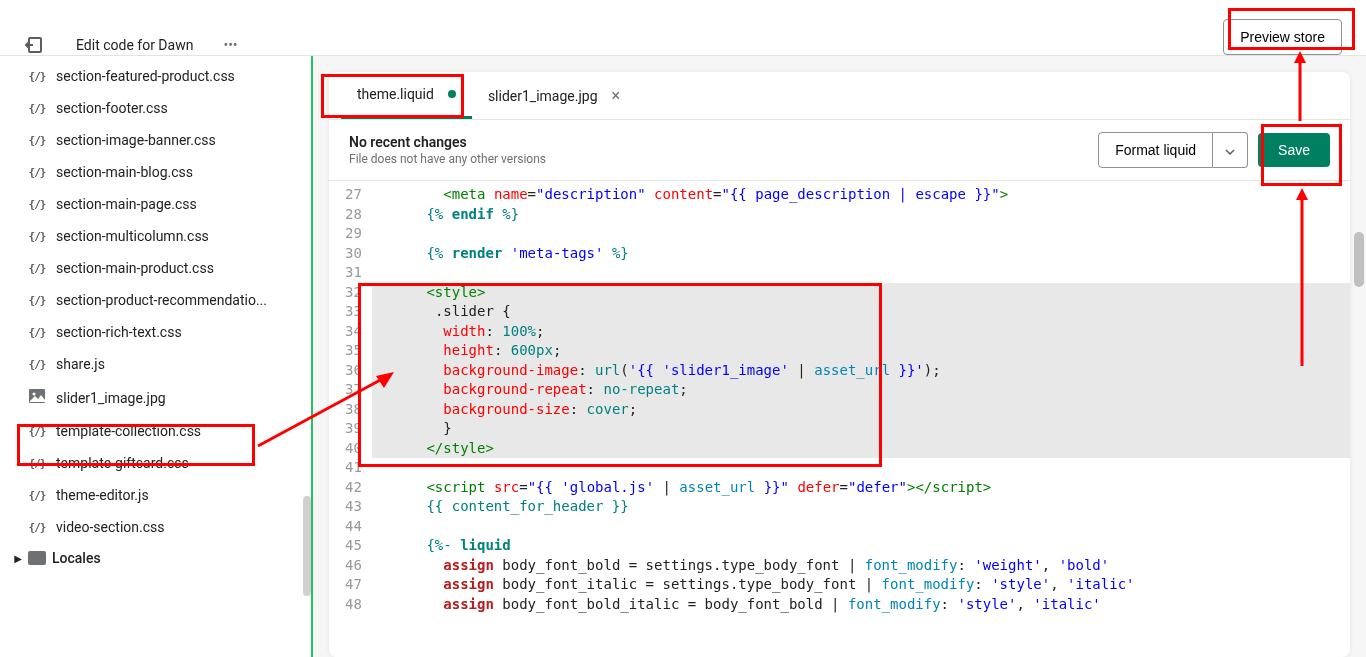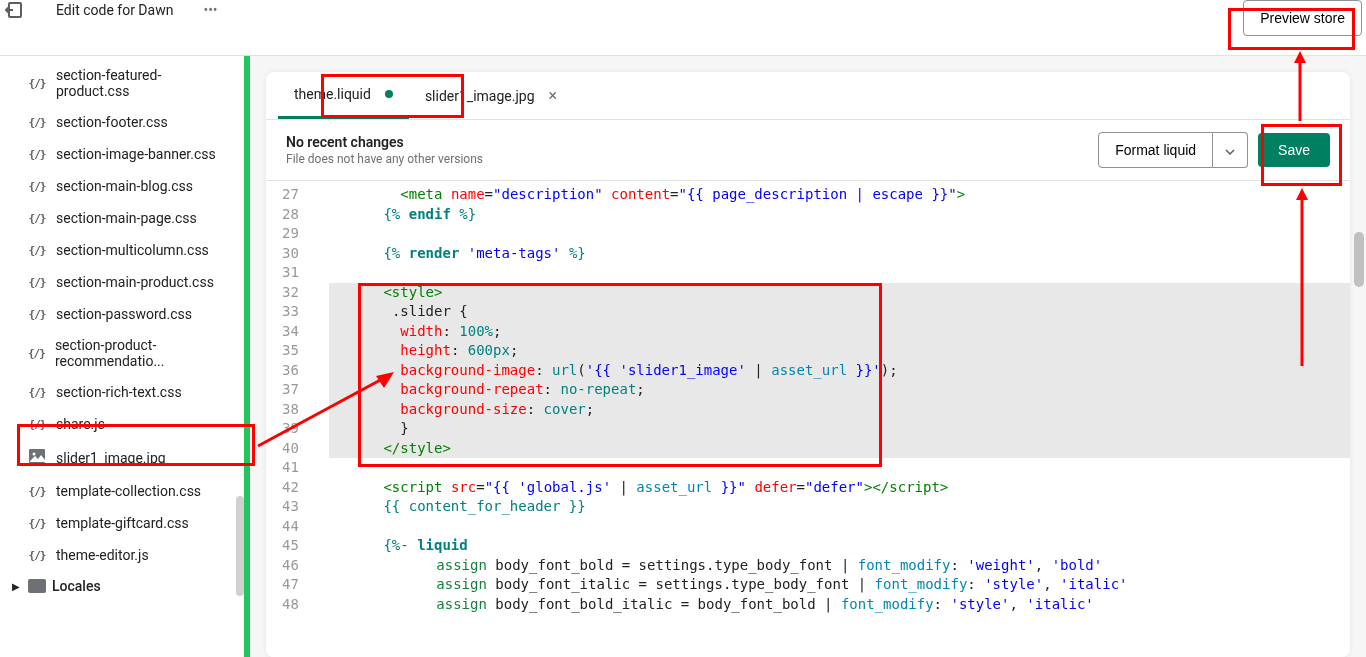--- a/index.html
+++ b/index.html
@@ -1,28 +1,28 @@
 <!DOCTYPE html>
 <html><head>
   <meta charset="utf-8">
   <style>
     * { margin: 0; padding: 0; box-sizing: border-box; }
     body { font-family: -apple-system, BlinkMacSystemFont, "Segoe UI", Roboto, sans-serif; font-size: 14px; color: #202223; background: #fff; }
     
-    .header { display: flex; align-items: flex-start; height: 56px; padding: 0 4px; border-bottom: 1px solid #e1e3e5; }
+    .header { display: flex; align-items: flex-end; height: 56px; padding: 0 24px; border-bottom: 1px solid #e1e3e5; }
     .header-left { display: flex; align-items: center; gap: 20px; }
     .exit-icon { width: 20px; height: 20px; cursor: pointer; }
     .header-title { font-size: 14px; margin-left: 12px; }
     .more-icon { width: 20px; cursor: pointer; color: #6d7175; margin-left: 10px; }
     .header-right { margin-left: auto; }
     .preview-btn { padding: 9px 16px; border: 1px solid #8c9196; border-radius: 4px; background: #fff; cursor: pointer; font-size: 14px; }
     
     .main { display: flex; height: calc(100vh - 56px); }
     
-    .sidebar { width: 250px; border-right: 6px solid #22c55e; overflow-y: auto; padding: 4px 0; position: relative; }
+    .sidebar { width: 313px; border-right: 2px solid #22c55e; overflow-y: auto; padding: 4px 0; position: relative; text-align: right; }
     .file-item { display: flex; align-items: center; padding: 7px 10px 7px 28px; cursor: pointer; font-size: 14px; gap: 10px; }
     .file-icon { width: 18px; height: 18px; display: flex; align-items: center; justify-content: center; color: #5c5f62; font-weight: bold; font-size: 11px; }
     .file-icon-braces::before { content: "{/}"; letter-spacing: -1px; font-family: monospace; }
     .folder-row { display: flex; align-items: center; padding: 7px 10px 7px 12px; cursor: pointer; gap: 6px; font-weight: 500; }
     .folder-caret { width: 10px; font-size: 10px; }
     .folder-icon { width: 18px; height: 14px; background: #6d7175; border-radius: 2px; }
     
     .editor-area { flex: 1; display: flex; flex-direction: column; background: #f6f6f7; padding: 16px 16px 0 16px; min-width: 0; }
     .editor-panel { background: #fff; border-radius: 8px; box-shadow: 0 0 5px rgba(0,0,0,0.08); display: flex; flex-direction: column; flex: 1; overflow: hidden; }
     
@@ -35,36 +35,36 @@
     .toolbar { display: flex; align-items: center; padding: 12px 20px; border-bottom: 1px solid #e1e3e5; }
     .toolbar-left { display: flex; flex-direction: column; gap: 2px; }
     .toolbar-title { font-weight: 600; font-size: 14px; }
     .toolbar-sub { font-size: 12px; color: #6d7175; }
     .toolbar-right { margin-left: auto; display: flex; gap: 10px; align-items: center; }
     .format-group { display: flex; }
     .format-btn { padding: 9px 16px; border: 1px solid #8c9196; border-radius: 4px 0 0 4px; background: #fff; cursor: pointer; font-size: 14px; }
     .format-dd { padding: 9px 12px; border: 1px solid #8c9196; border-left: none; border-radius: 0 4px 4px 0; background: #fff; cursor: pointer; }
     .save-btn { padding: 9px 20px; background: #008060; color: #fff; border: none; border-radius: 4px; cursor: pointer; font-size: 14px; font-weight: 500; }
     
-    .code-area { flex: 1; display: flex; font-family: "Consolas", "Monaco", monospace; font-size: 14px; overflow: auto; position: relative; line-height: 19.5px; gap: 20px; }
+    .code-area { flex: 1; display: flex; font-family: "Consolas", "Monaco", monospace; font-size: 14px; overflow: auto; position: relative; line-height: 19.5px; }
     .gutter { background: #fff; color: #999; text-align: right; padding: 4px 10px 4px 16px; user-select: none; }
     .gutter-line { height: 19.5px; }
     .code-lines { flex: 1; padding: 4px 0; white-space: pre; min-width: 0; }
     .code-line { height: 19.5px; padding-left: 4px; }
     .code-line.hl { background: #e8e8e8; }
     
     .tok-tag { color: #008000; }
     .tok-attr { color: #ff0000; }
     .tok-str { color: #0000ff; }
     .tok-liq { color: #008080; }
     .tok-liqkw { color: #008080; font-weight: bold; }
     .tok-prop { color: #ff0000; }
     .tok-val { color: #008080; }
     .tok-filter { color: #0086b3; }
-    .tok-assign { color: #15803d; font-weight: normal; margin-left: 36px; }
+    .tok-assign { color: #b91c1c; font-weight: bold; }
     
     
     .anno { position: absolute; border: 3px solid #ff0000; pointer-events: none; z-index: 100; }
     .anno-arrow { position: absolute; pointer-events: none; z-index: 100; }
     .scroll-thumb-v { position: absolute; right: 2px; top: 232px; width: 10px; height: 55px; background: #c0c0c0; border-radius: 5px; }
     
     .sidebar-scroll { position: absolute; right: 0; top: 440px; width: 8px; height: 100px; background: #d0d0d0; border-radius: 4px; }
   </style>
 </head>
 <body>
@@ -109,24 +109,20 @@
       <div class="file-item">
         <span class="file-icon file-icon-braces"></span>
         <span>section-multicolumn.css</span>
       </div>
       <div class="file-item">
         <span class="file-icon file-icon-braces"></span>
         <span>section-main-product.css</span>
       </div>
       <div class="file-item">
         <span class="file-icon file-icon-braces"></span>
-        <span>section-password.css</span>
-      </div>
-      <div class="file-item">
-        <span class="file-icon file-icon-braces"></span>
         <span>section-product-recommendatio...</span>
       </div>
       <div class="file-item">
         <span class="file-icon file-icon-braces"></span>
         <span>section-rich-text.css</span>
       </div>
       <div class="file-item">
         <span class="file-icon file-icon-braces"></span>
         <span>share.js</span>
       </div>
@@ -142,20 +138,24 @@
         <span class="file-icon file-icon-braces"></span>
         <span>template-collection.css</span>
       </div>
       <div class="file-item">
         <span class="file-icon file-icon-braces"></span>
         <span>template-giftcard.css</span>
       </div>
       <div class="file-item">
         <span class="file-icon file-icon-braces"></span>
         <span>theme-editor.js</span>
+      </div>
+      <div class="file-item">
+        <span class="file-icon file-icon-braces"></span>
+        <span>video-section.css</span>
       </div>
       <div class="folder-row">
         <span class="folder-caret">▶</span>
         <span class="folder-icon"></span>
         <span>Locales</span>
       </div>
     </div>
 
   <div class="editor-area">
     <div class="editor-panel">

